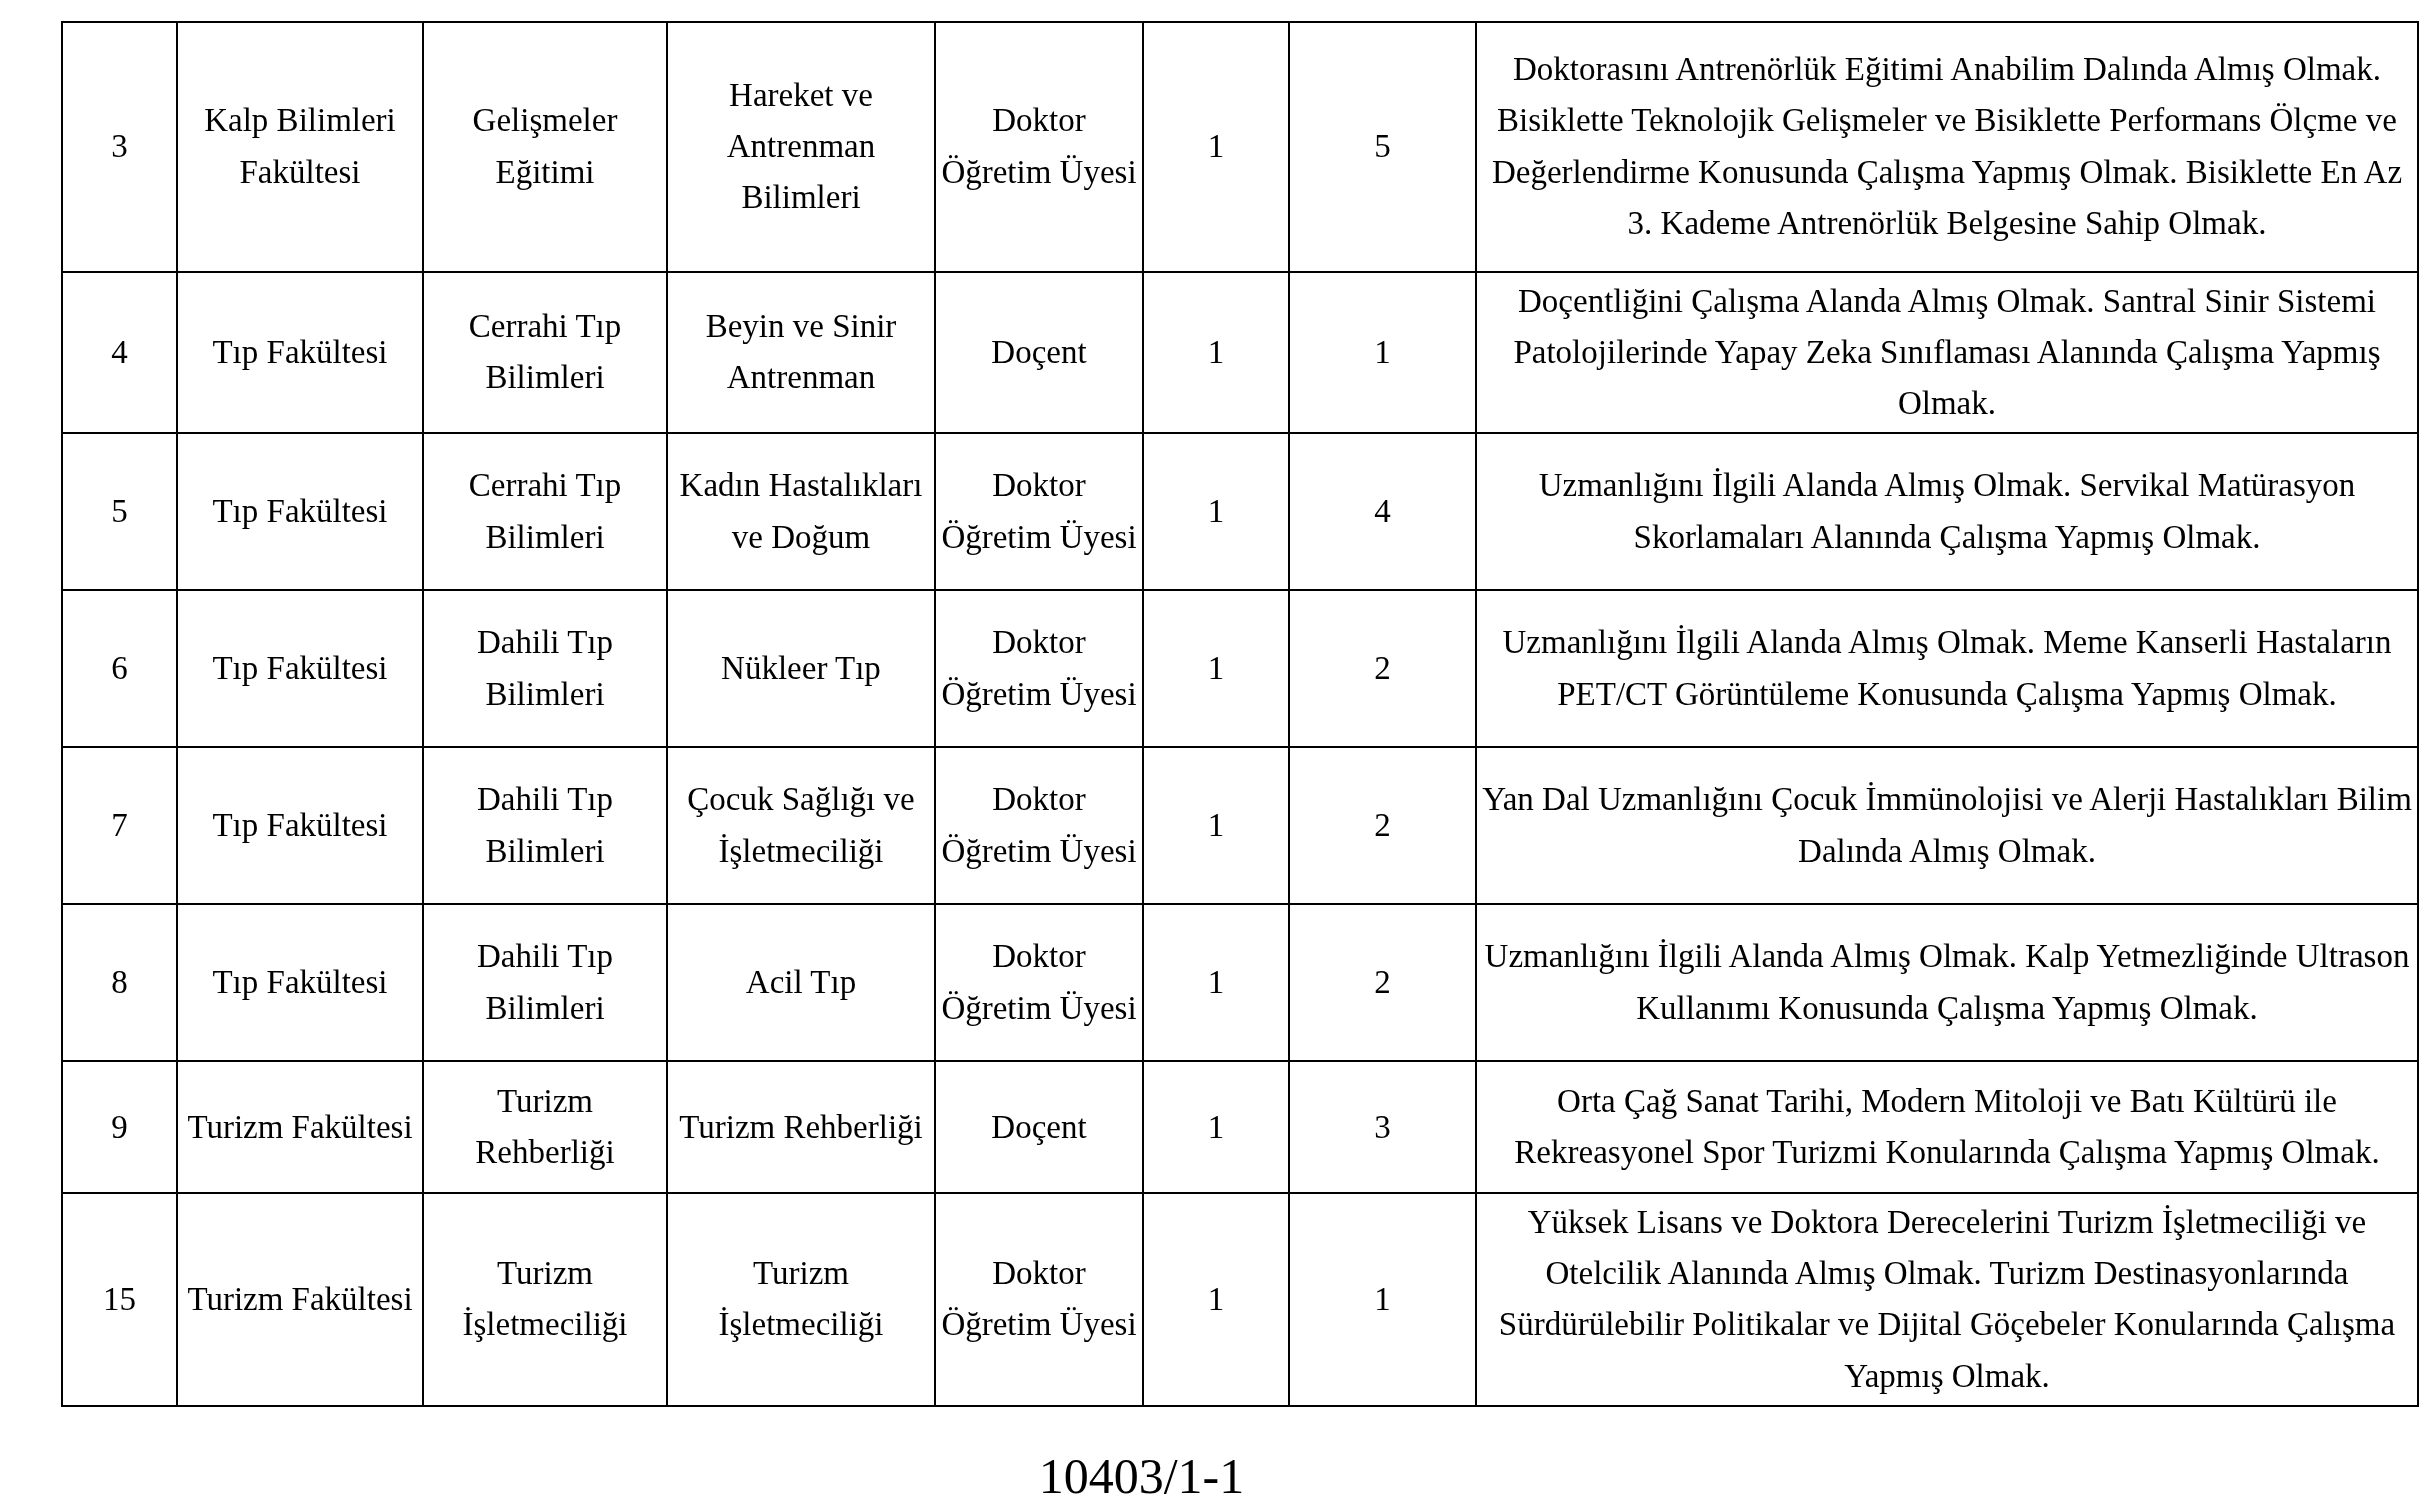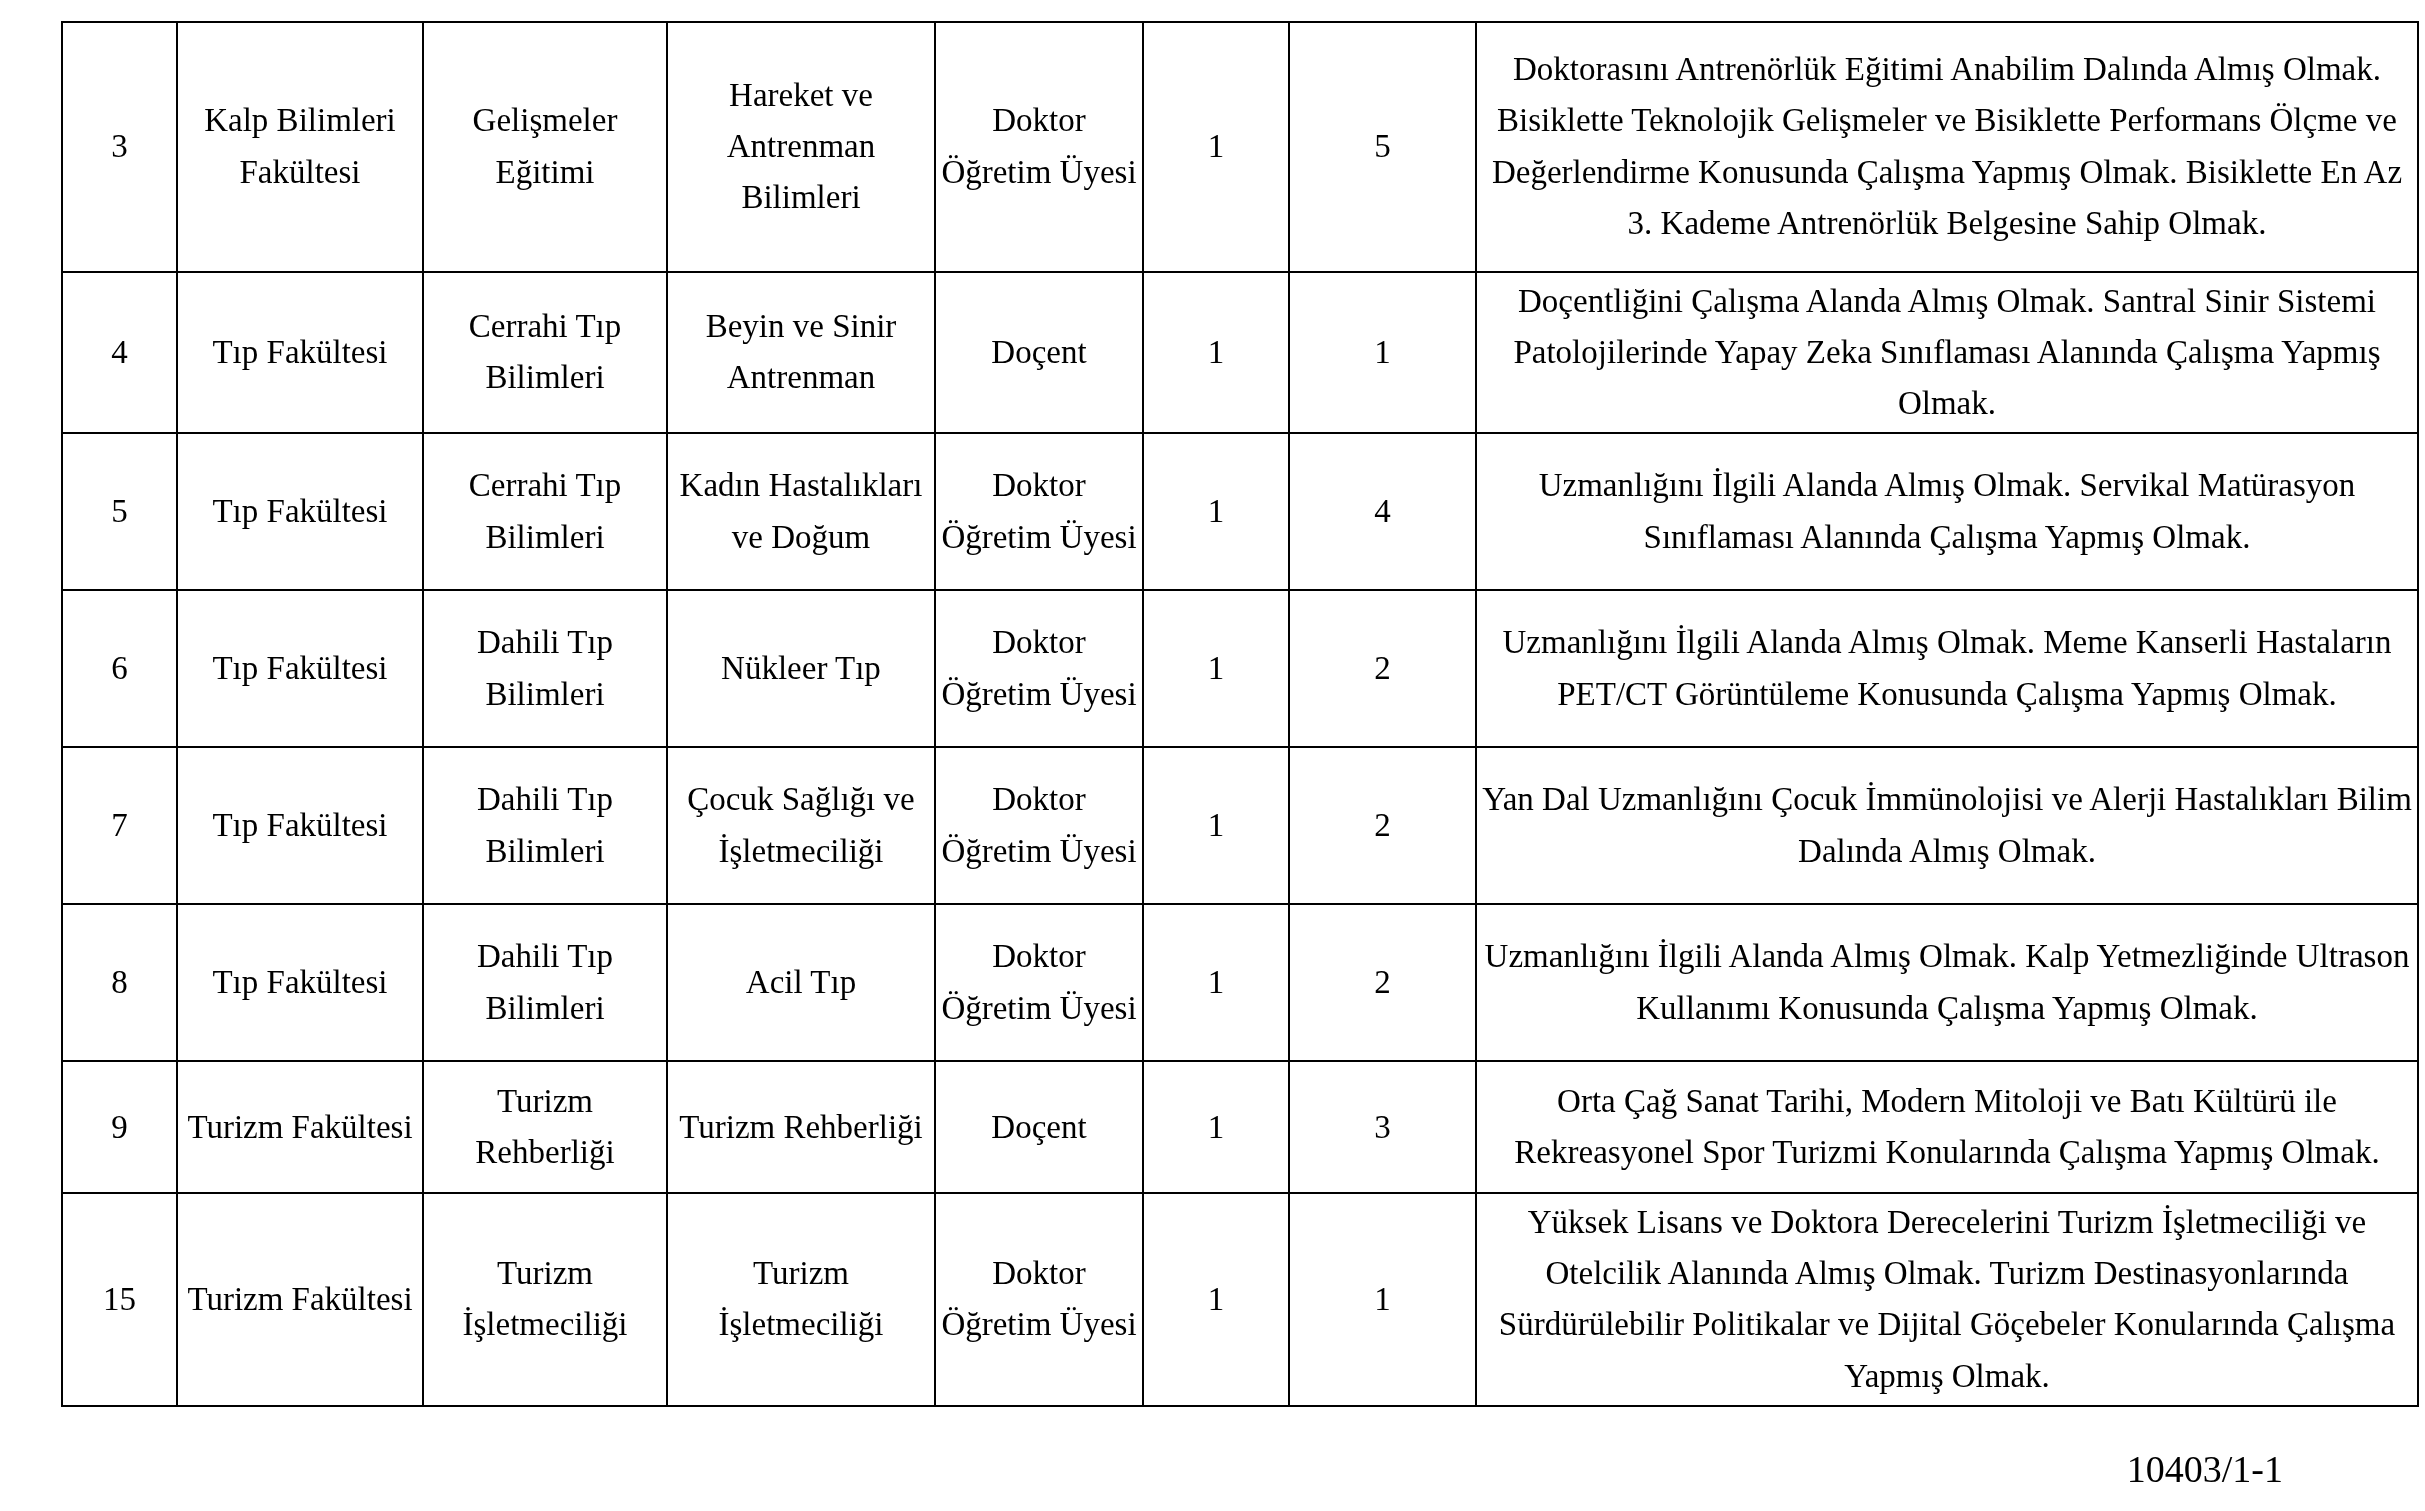--- a/index.html
+++ b/index.html
@@ -49,22 +49,22 @@
   tr.row-3 { height: 157px; }
   tr.row-4 { height: 157px; }
   tr.row-5 { height: 157px; }
   tr.row-6 { height: 132px; }
   tr.row-7 { height: 201px; }
   .footer-code {
     position: absolute;
     top: 1447px;
     left: 0;
     width: 2283px;
-    text-align: right;
-    font-size: 38px;
+    text-align: center;
+    font-size: 50px;
   }
 </style>
 </head>
 <body>
 
 <div class="page">
 
   <table class="vacancy-table">
     <colgroup>
       <col style="width:115px">
@@ -98,21 +98,21 @@
           <td class="col-requirement">Doçentliğini Çalışma Alanda Almış Olmak. Santral Sinir Sistemi Patolojilerinde Yapay Zeka Sınıflaması Alanında Çalışma Yapmış Olmak.</td>
         </tr>
         <tr class="row-2">
           <td class="col-no">5</td>
           <td class="col-faculty">Tıp Fakültesi</td>
           <td class="col-department">Cerrahi Tıp Bilimleri</td>
           <td class="col-program">Kadın Hastalıkları ve Doğum</td>
           <td class="col-title">Doktor Öğretim Üyesi</td>
           <td class="col-count1">1</td>
           <td class="col-count2">4</td>
-          <td class="col-requirement">Uzmanlığını İlgili Alanda Almış Olmak. Servikal Matürasyon Sınıflaması Alanında Çalışma Yapmış Olmak.</td>
+          <td class="col-requirement">Uzmanlığını İlgili Alanda Almış Olmak. Servikal Matürasyon Skorlamaları Alanında Çalışma Yapmış Olmak.</td>
         </tr>
         <tr class="row-3">
           <td class="col-no">6</td>
           <td class="col-faculty">Tıp Fakültesi</td>
           <td class="col-department">Dahili Tıp Bilimleri</td>
           <td class="col-program">Nükleer Tıp</td>
           <td class="col-title">Doktor Öğretim Üyesi</td>
           <td class="col-count1">1</td>
           <td class="col-count2">2</td>
           <td class="col-requirement">Uzmanlığını İlgili Alanda Almış Olmak. Meme Kanserli Hastaların PET/CT Görüntüleme Konusunda Çalışma Yapmış Olmak.</td>

